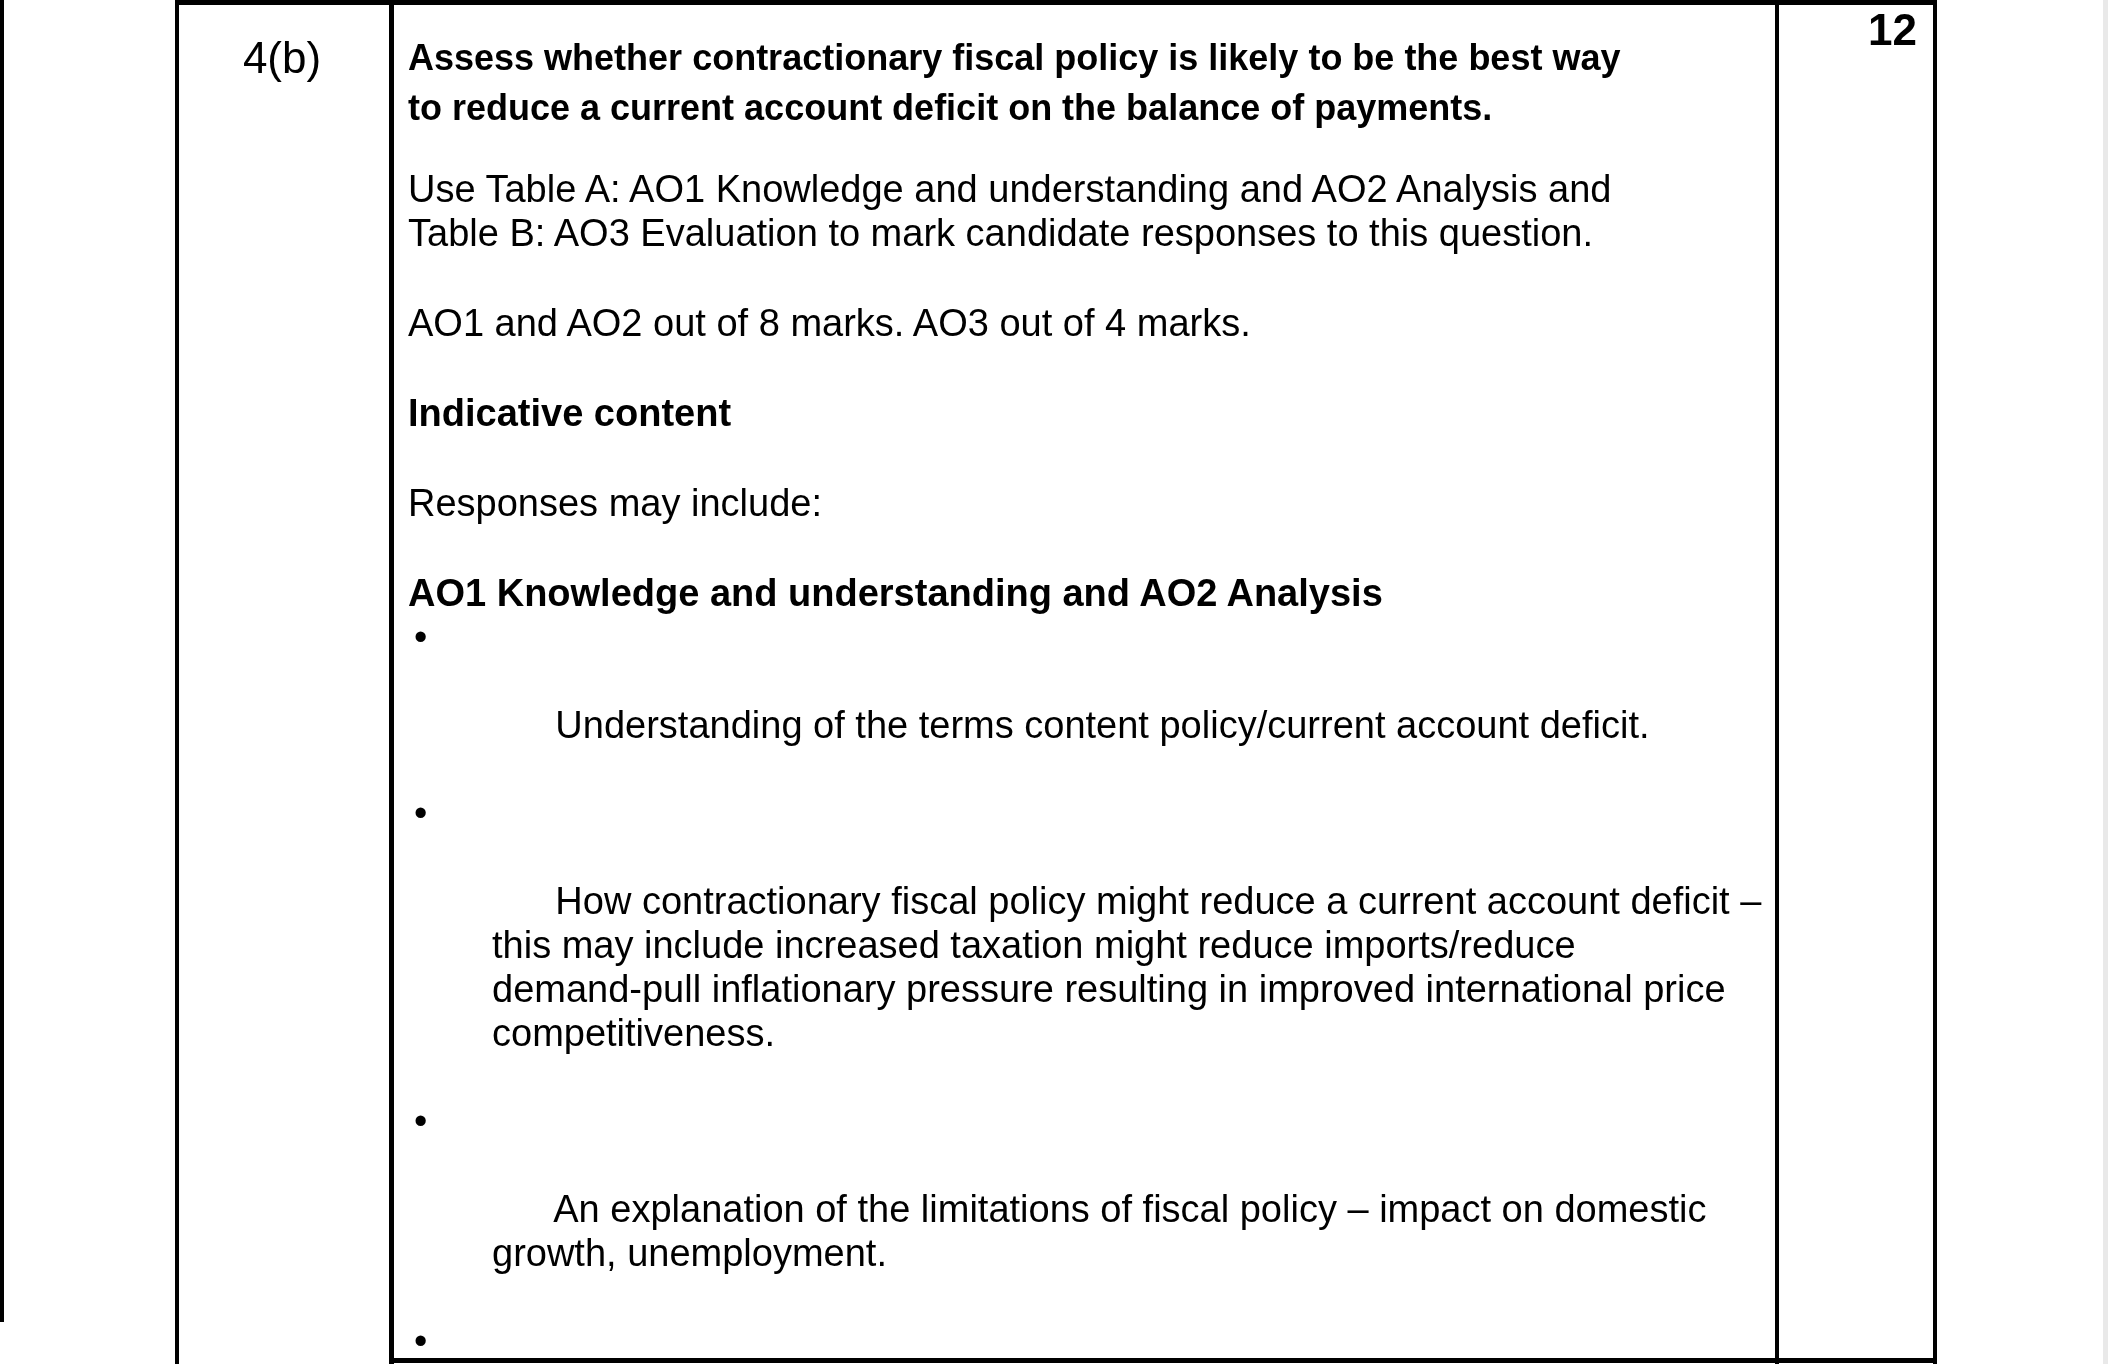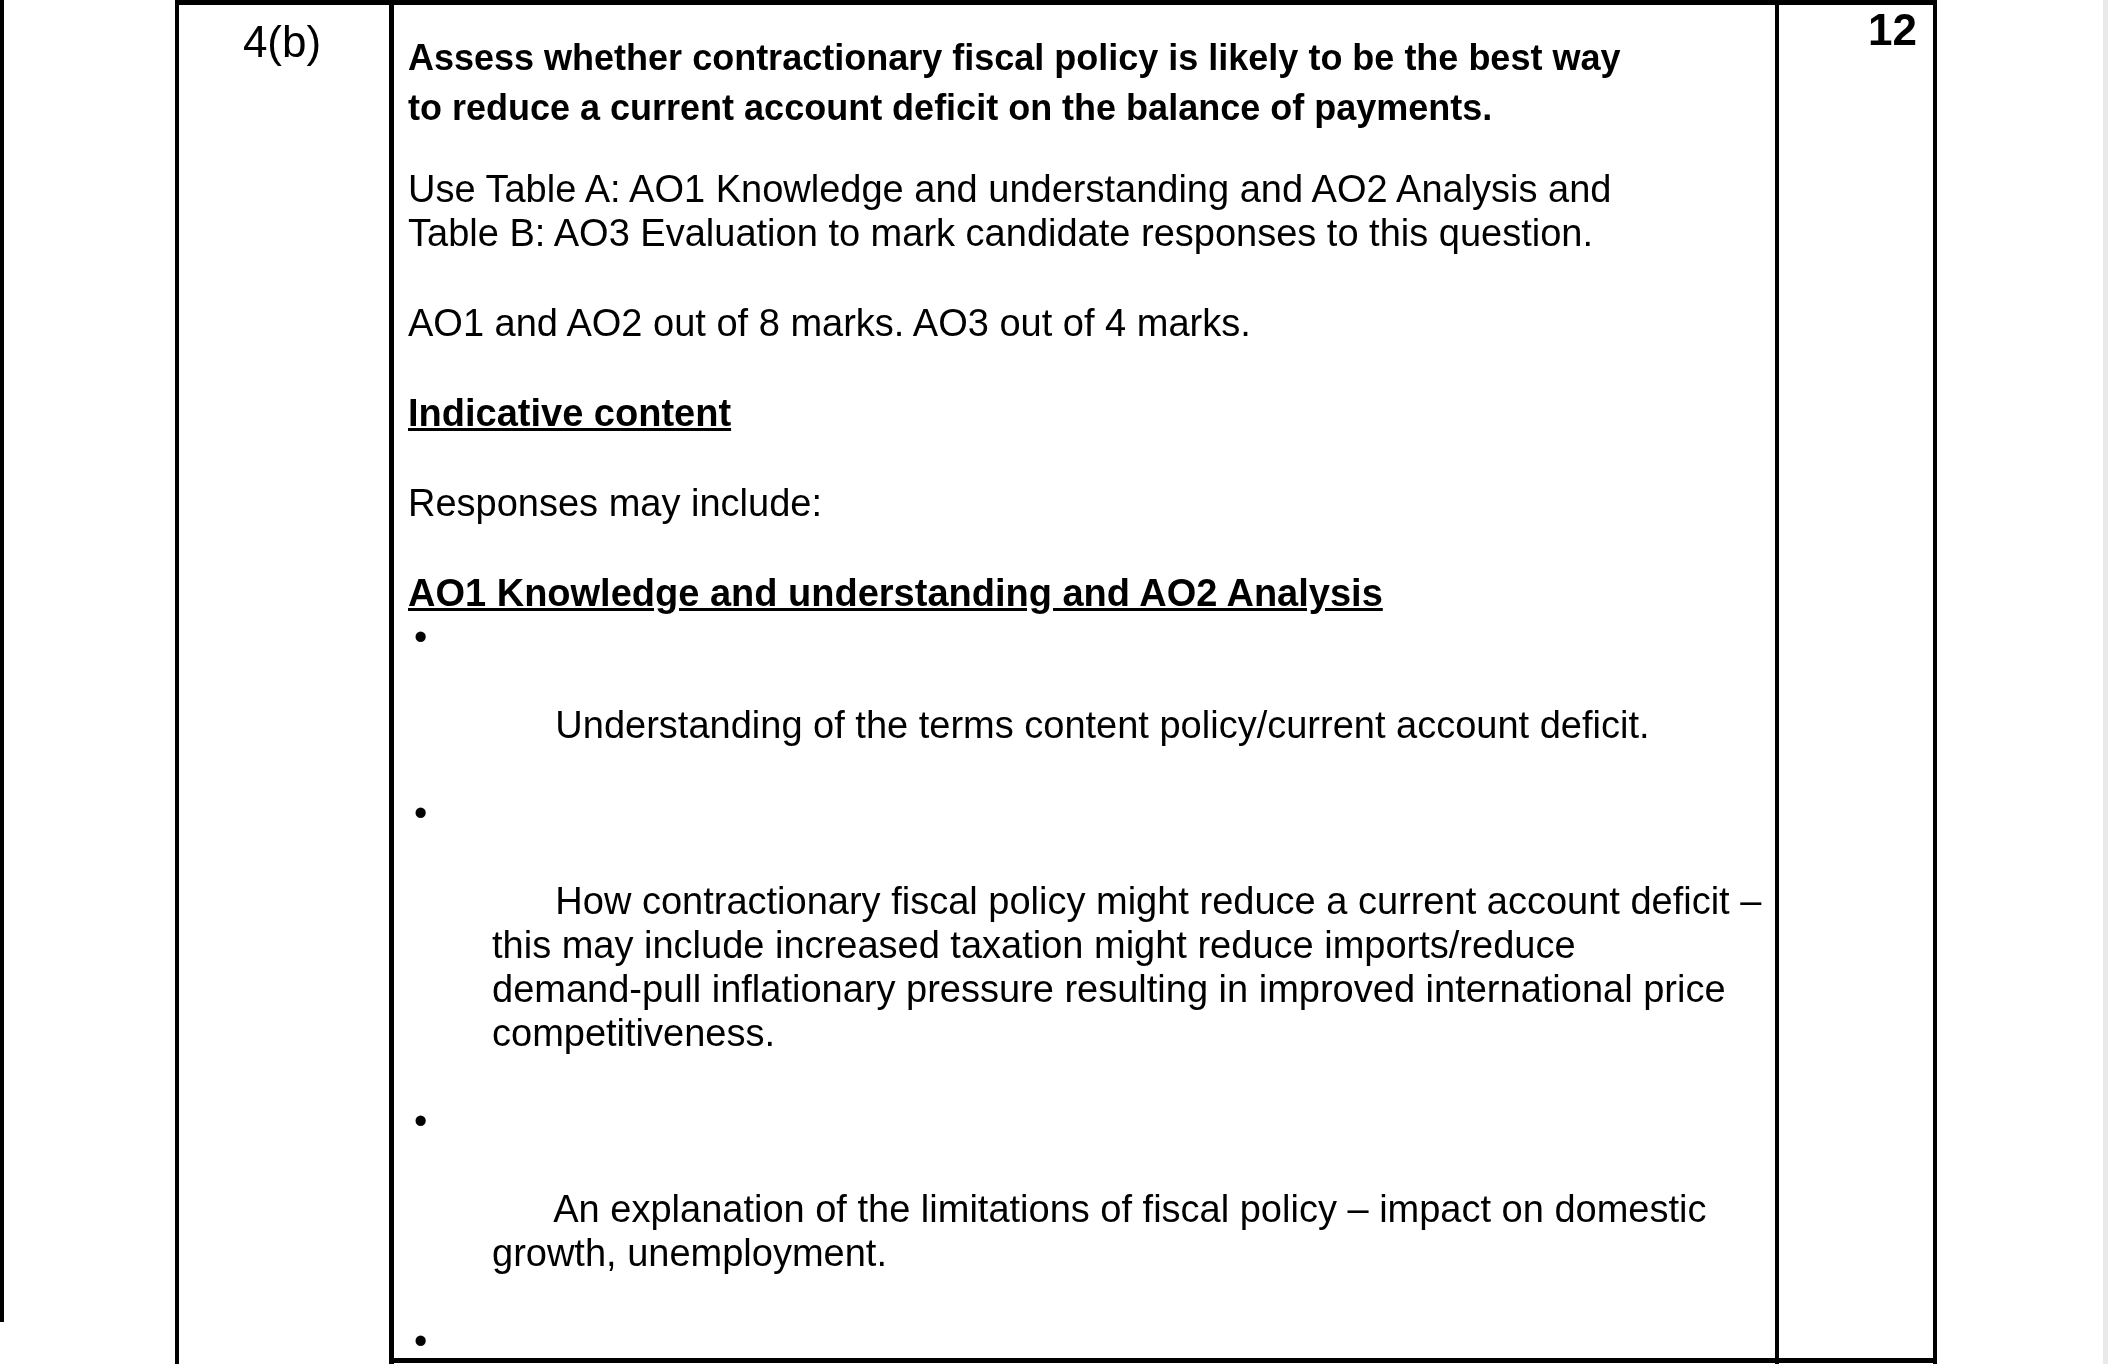--- a/index.html
+++ b/index.html
@@ -19,38 +19,38 @@
   .v-qright   { left: 389px;  top: 0px;    width: 5px;  height: 1364px; }
   .v-marks    { left: 1775px; top: 0px;    width: 4px;  height: 1364px; }
   .v-right    { left: 1933px; top: 0px;    width: 4px;  height: 1364px; }
   .h-top      { left: 175px;  top: 0px;    width: 1762px; height: 5px; }
   .h-bottom   { left: 389px;  top: 1358px; width: 1548px; height: 5px; }
   .page-edge  { position: absolute; left: 2103px; top: 0; width: 5px; height: 1364px; background: #e9e9e9; }
 
   
   .qnum-cell {
     position: absolute; left: 179px; top: 5px; width: 206px;
-    padding-top: 12px; text-align: center;
+    padding-top: 28px; text-align: center;
     font-size: 44px; line-height: 50px;
   }
   .marks-cell {
     position: absolute; left: 1779px; top: 5px; width: 138px;
     text-align: right;
     font-size: 44px; line-height: 50px; font-weight: bold;
   }
   .content-cell {
     position: absolute; left: 394px; top: 5px; width: 1381px;
     padding: 28px 0 0 14px;
   }
 
   
   .content-cell > div { white-space: pre; }
   .q-title   { font-size: 36px; line-height: 50px; font-weight: bold; margin-bottom: 34px; }
   .para      { font-size: 38px; line-height: 44px; }
-  .h-bold    { font-size: 38px; line-height: 44px; font-weight: bold; text-decoration: underline; }
+  .h-bold    { font-size: 38px; line-height: 44px; font-weight: bold; }
   .mt        { margin-top: 46px; }
   .bullet-item {
     position: relative;
     padding-left: 84px;
     font-size: 38px; line-height: 44px;
     white-space: pre;
   }
   .bullet-item .dot {
     position: absolute; left: 6px; top: 0;
     font-size: 38px; line-height: 44px;

